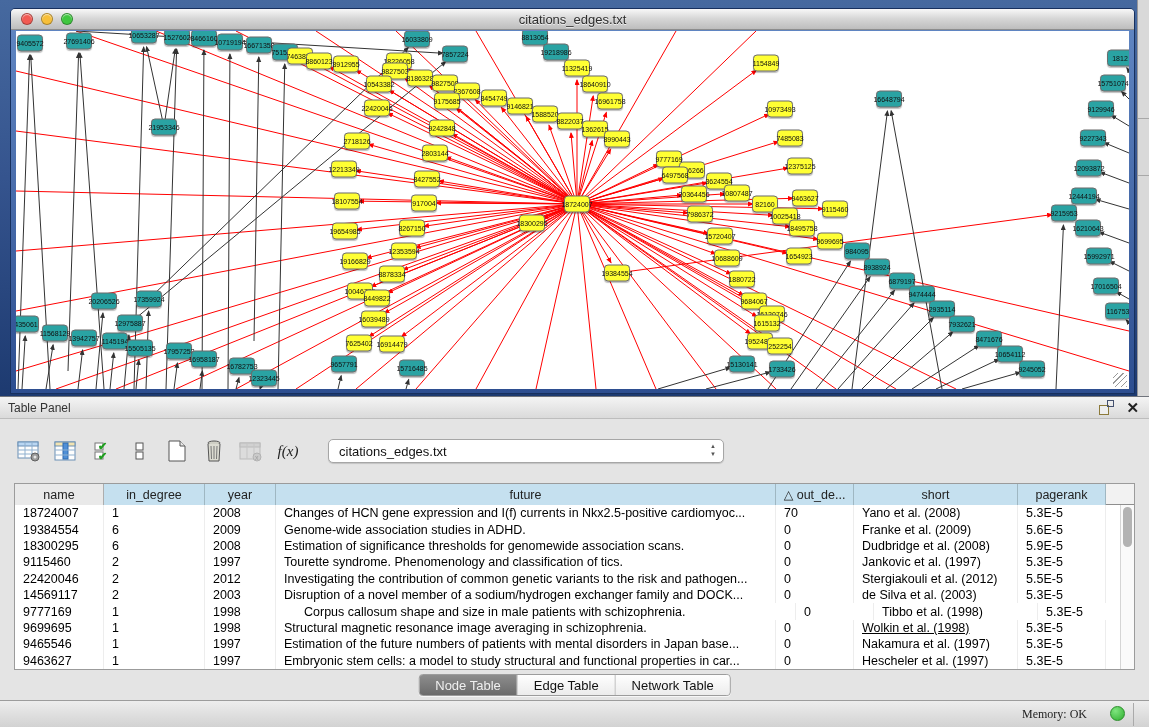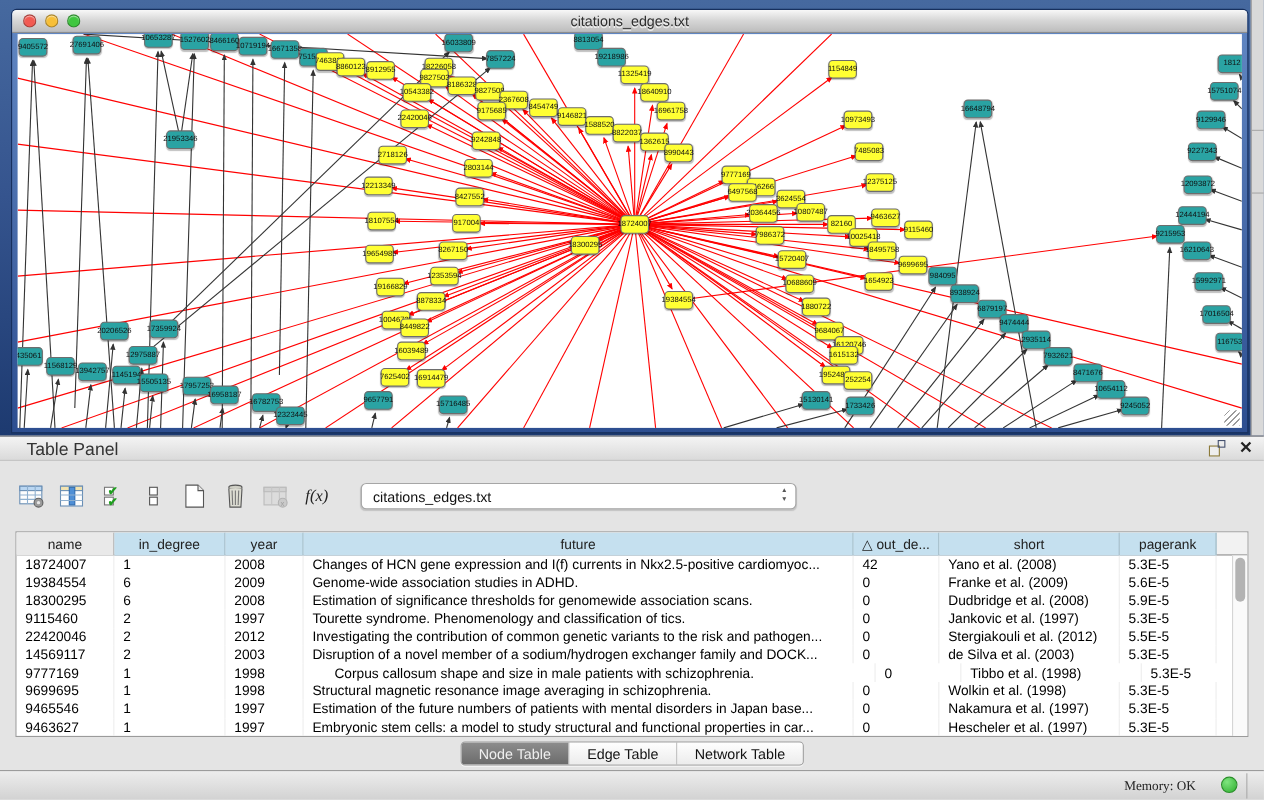--- a/index.html
+++ b/index.html
@@ -32,21 +32,21 @@
     display:flex; align-items:center; justify-content:center;
     font-size:7px; color:#101010; white-space:nowrap; transform:translate(-50%,-50%); z-index:2; }
   .gnode.y { background:#ffff33; }
   .gnode.t { background:#2aa3a3; }
   .grip { position:absolute; right:2px; bottom:2px; width:14px; height:14px;
     background:repeating-linear-gradient(135deg,transparent 0 3px,#9a9a9a 3px 4px); z-index:3; }
 
   
   .tp-header { position:absolute; left:0; top:396px; width:1149px; height:23px;
     background:linear-gradient(#f4f4f4,#dadada); border-top:1px solid #70747c; border-bottom:1px solid #bdbdbd; }
-  .tp-title { position:absolute; left:24px; top:4px; font-size:16px; color:#333; }
+  .tp-title { position:absolute; left:8px; top:4px; font-size:12px; color:#333; }
   .tp-icons { position:absolute; right:10px; top:3px; display:flex; gap:12px; align-items:center; }
   .float-ic { position:relative; width:15px; height:15px; }
   .float-ic .sq1 { position:absolute; left:0; bottom:0; width:10px; height:10px; border:1.5px solid #8c7a3a; background:#eee; }
   .float-ic .sq2 { position:absolute; right:0; top:0; width:7px; height:7px; border:1.5px solid #44506e; }
   .close-x { font-size:15px; font-weight:bold; color:#222; line-height:15px; }
 
   .tp-body { position:absolute; left:0; top:419px; width:1149px; height:281px; background:#e4e4e4; }
   .toolbar { position:absolute; left:16px; top:16px; height:32px; display:flex; align-items:center; gap:11px; }
   .tool { width:26px; height:26px; display:flex; align-items:center; justify-content:center; }
   .fx { font-family:"Liberation Serif",serif; font-style:italic; font-size:15px; color:#222; }
@@ -477,21 +477,21 @@
           <div class="th" style="width: 78px;">△ out_de...</div>
           <div class="th" style="width: 164px;">short</div>
           <div class="th" style="width: 88px;">pagerank</div>
         </div>
       <div id="tbody">
           <div class="trow">
             <div class="td" style="width: 89px;">18724007</div>
             <div class="td" style="width: 101px;">1</div>
             <div class="td" style="width: 71px;">2008</div>
             <div class="td" style="width: 500px;">Changes of HCN gene expression and I(f) currents in Nkx2.5-positive cardiomyoc...</div>
-            <div class="td" style="width: 78px;">42</div>
+            <div class="td" style="width: 78px;">70</div>
             <div class="td" style="width: 164px;">Yano et al. (2008)</div>
             <div class="td" style="width: 88px;">5.3E-5</div>
           </div>
           <div class="trow">
             <div class="td" style="width: 89px;">19384554</div>
             <div class="td" style="width: 101px;">6</div>
             <div class="td" style="width: 71px;">2009</div>
             <div class="td" style="width: 500px;">Genome-wide association studies in ADHD.</div>
             <div class="td" style="width: 78px;">0</div>
             <div class="td" style="width: 164px;">Franke et al. (2009)</div>
@@ -541,21 +541,21 @@
             <div class="td" style="width: 78px;">0</div>
             <div class="td" style="width: 164px;">Tibbo et al. (1998)</div>
             <div class="td" style="width: 88px;">5.3E-5</div>
           </div>
           <div class="trow">
             <div class="td" style="width: 89px;">9699695</div>
             <div class="td" style="width: 101px;">1</div>
             <div class="td" style="width: 71px;">1998</div>
             <div class="td" style="width: 500px;">Structural magnetic resonance image averaging in schizophrenia.</div>
             <div class="td" style="width: 78px;">0</div>
-            <div class="td" style="width: 164px;">Wolkin et al. (1998)</div>
+            <div class="td" style="width: 164px; text-decoration: underline;">Wolkin et al. (1998)</div>
             <div class="td" style="width: 88px;">5.3E-5</div>
           </div>
           <div class="trow">
             <div class="td" style="width: 89px;">9465546</div>
             <div class="td" style="width: 101px;">1</div>
             <div class="td" style="width: 71px;">1997</div>
             <div class="td" style="width: 500px;">Estimation of the future numbers of patients with mental disorders in Japan base...</div>
             <div class="td" style="width: 78px;">0</div>
             <div class="td" style="width: 164px;">Nakamura et al. (1997)</div>
             <div class="td" style="width: 88px;">5.3E-5</div>

